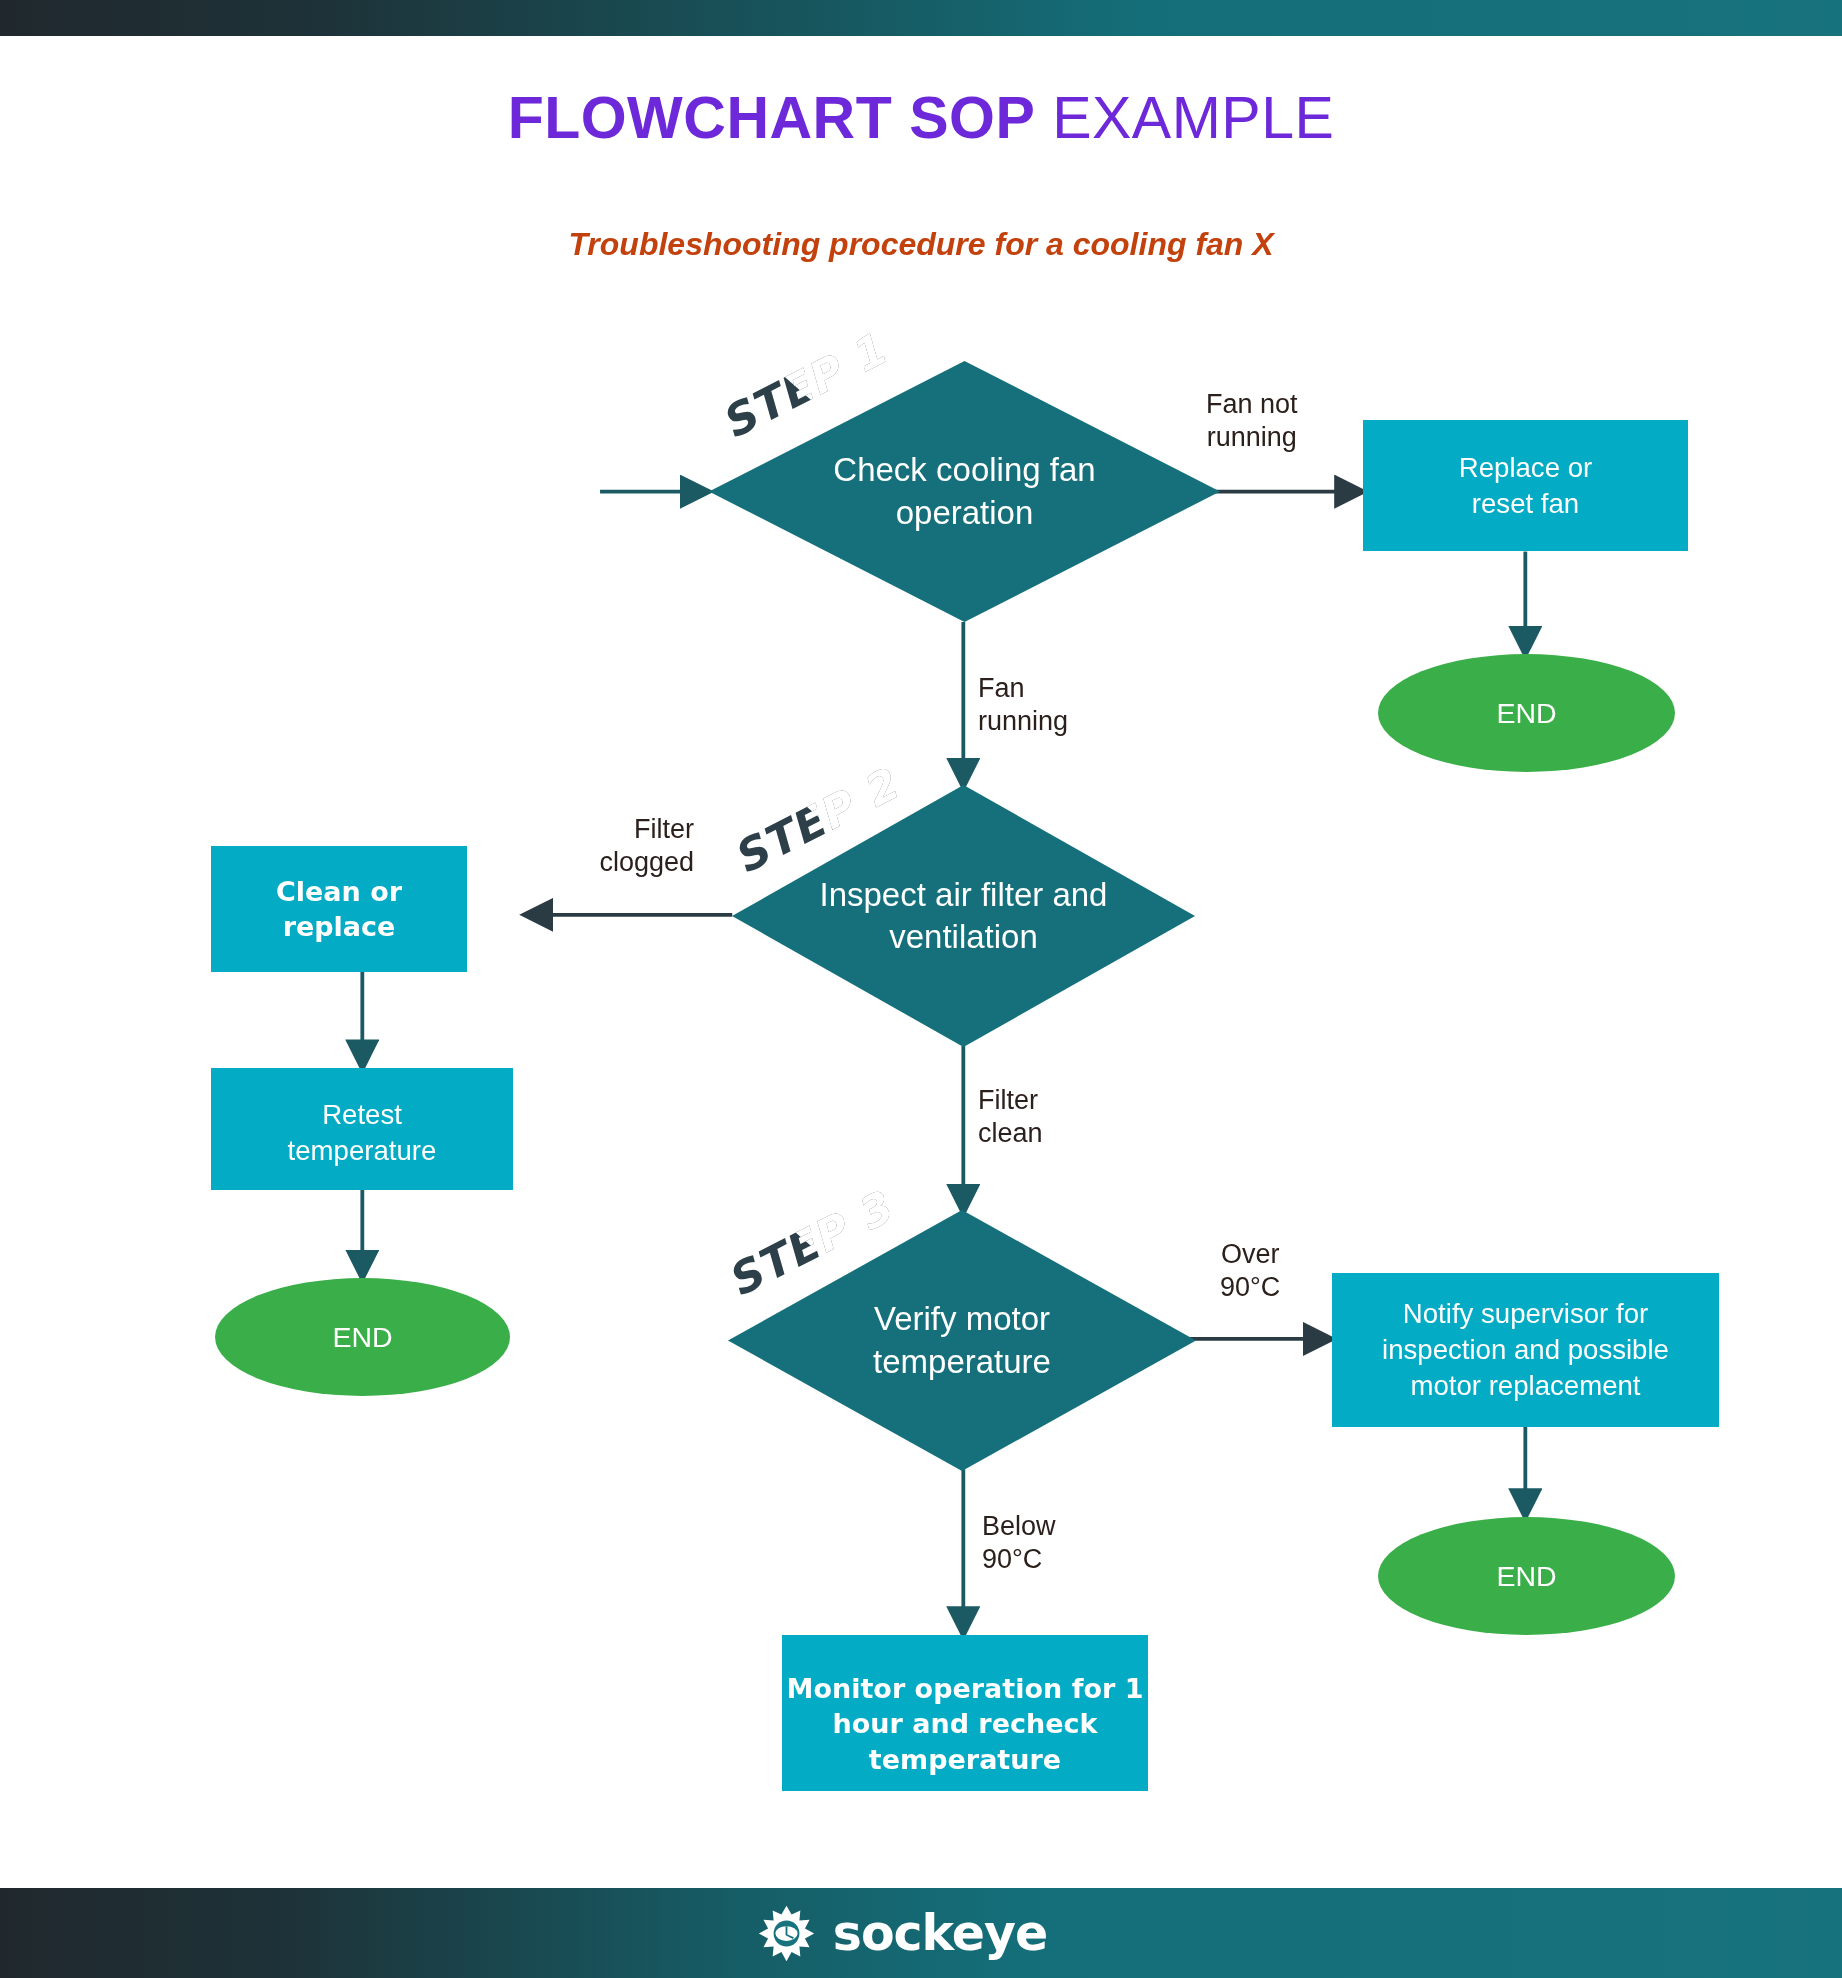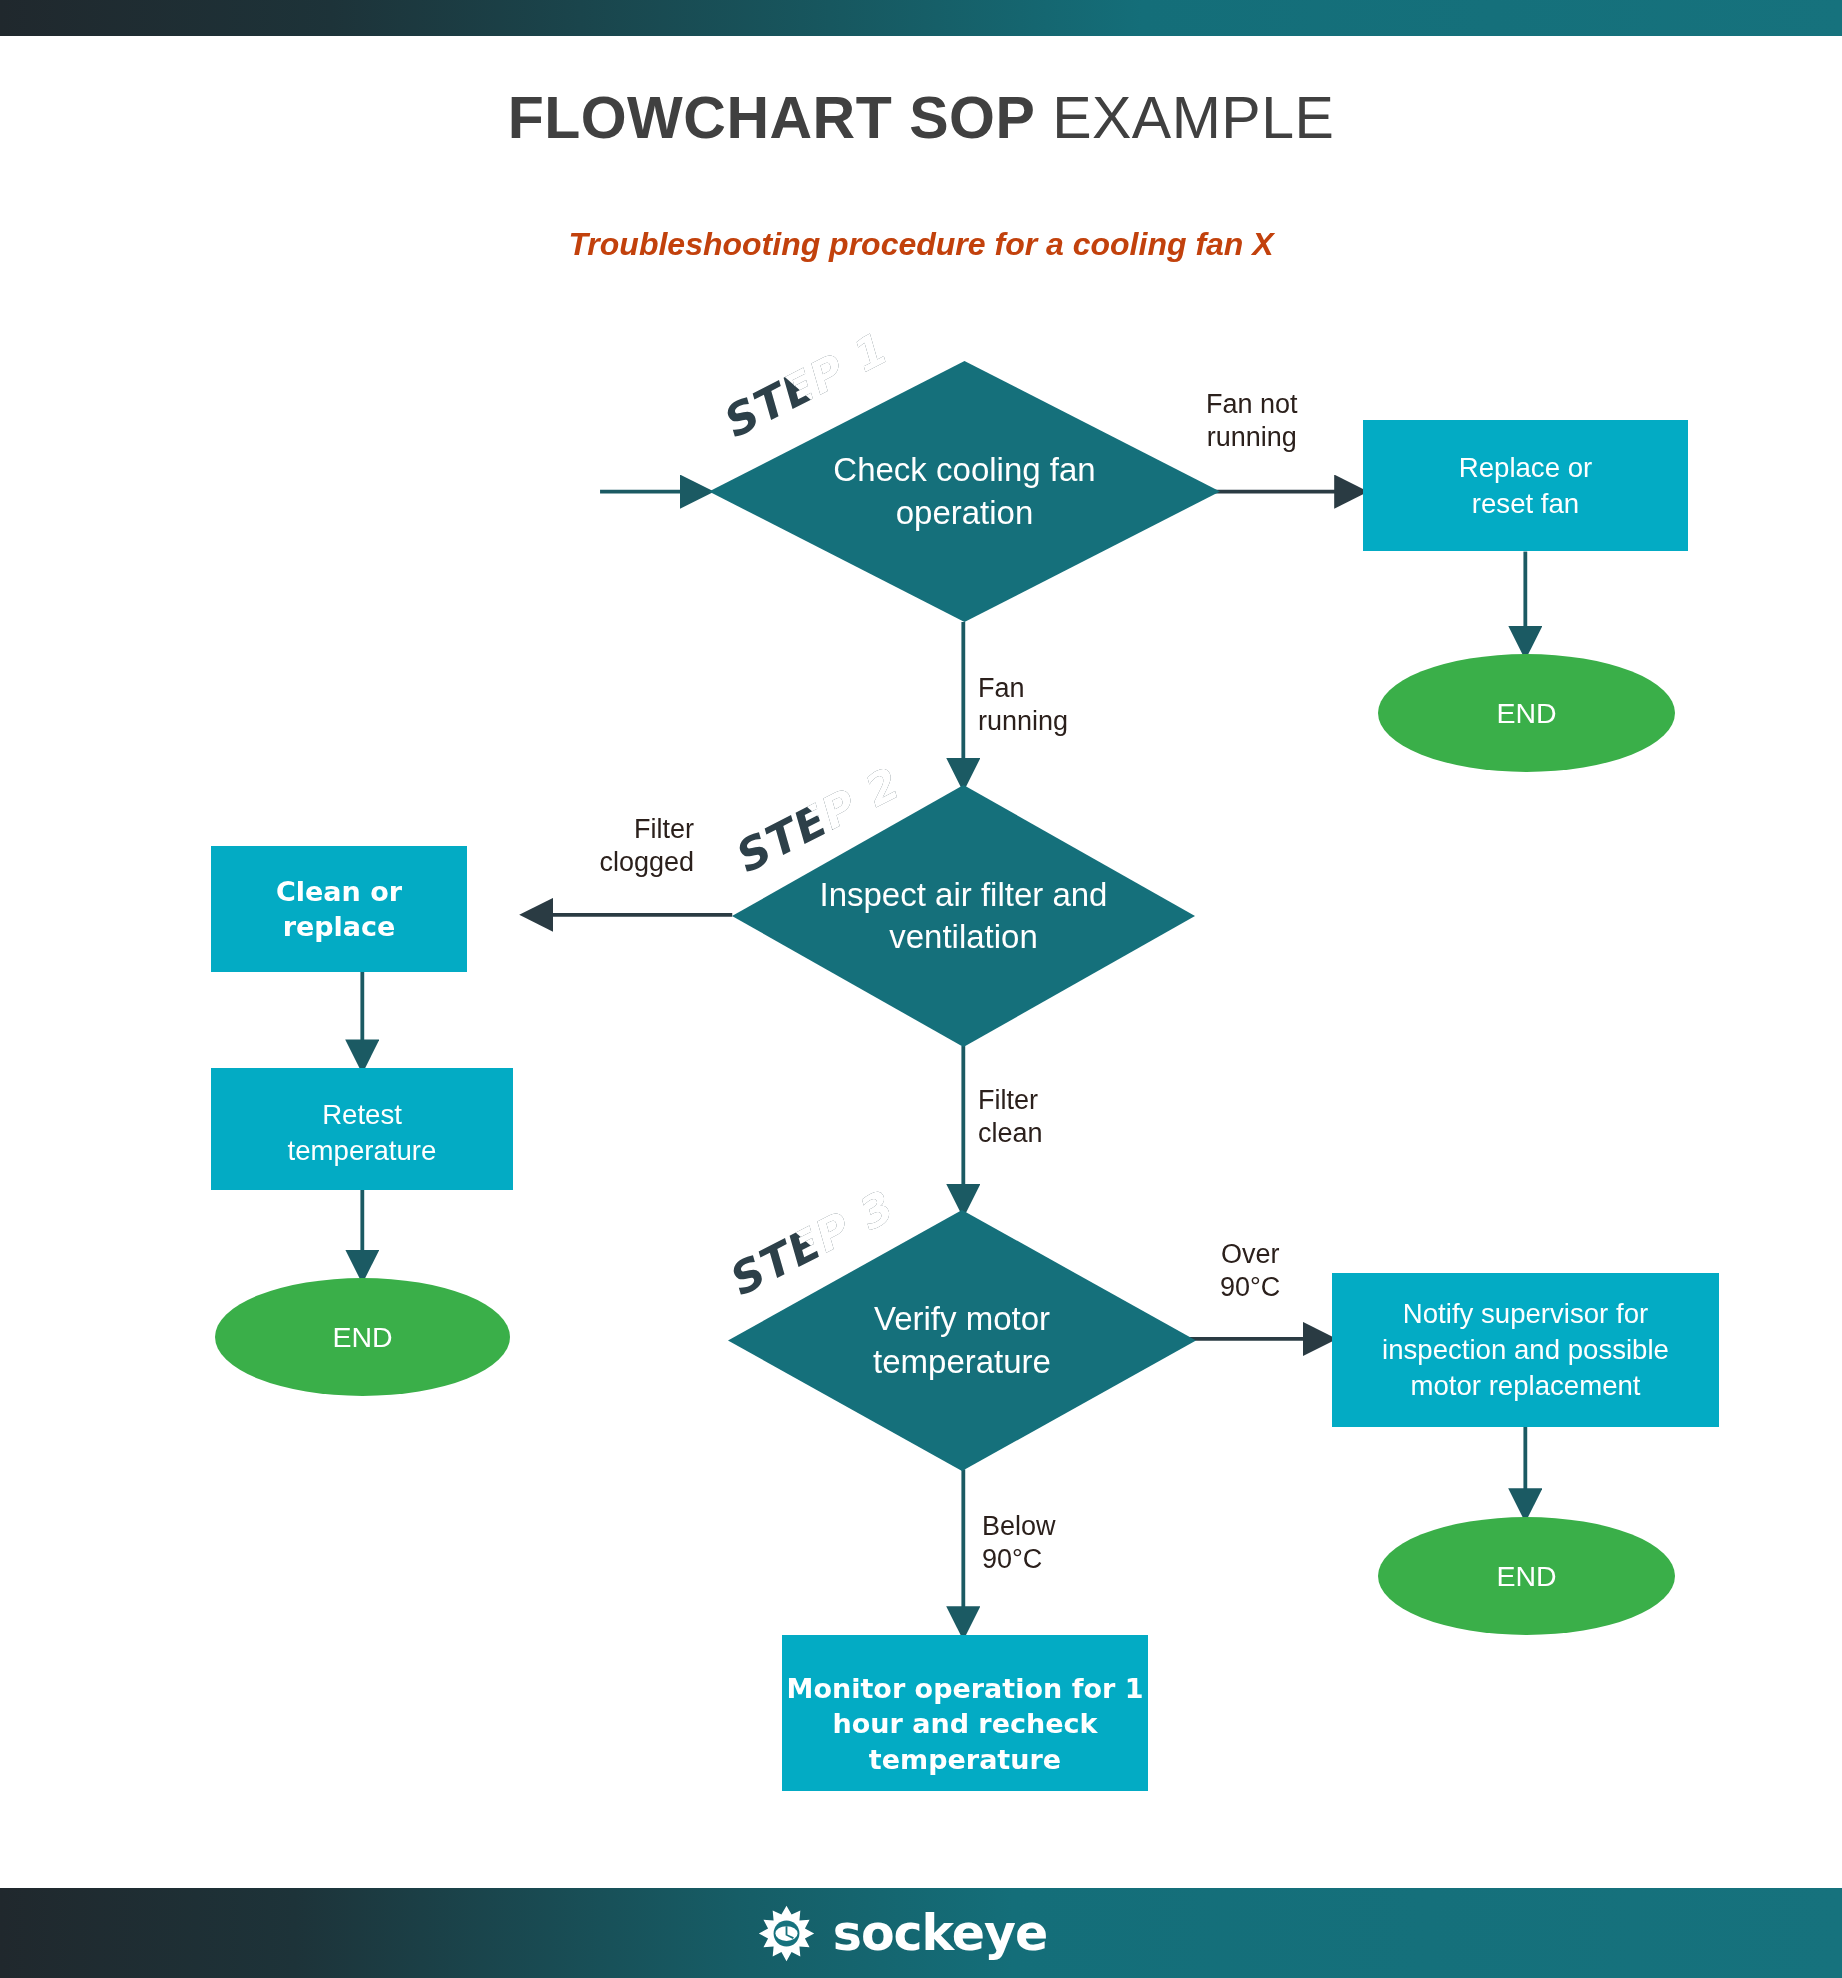--- a/index.html
+++ b/index.html
@@ -22,21 +22,21 @@
   }
   .logo-wrap{ display:flex; align-items:center; gap:17px; transform:translateX(-19px); }
   .logo-text{
     color:#ffffff; font-size:49px; font-weight:bold; letter-spacing:-1px;
     font-family:"DejaVu Sans", sans-serif;
   }
 
   
   .title{
     position:absolute; left:0; top:84px; width:1842px; text-align:center;
-    font-size:59px; color:#404040; letter-spacing:0.5px; white-space:nowrap;
+    font-size:59px; color:#6d28d9; letter-spacing:0.5px; white-space:nowrap;
   }
   .title b{ font-weight:bold; }
   .title span.light{ font-weight:normal; }
   .subtitle{
     position:absolute; left:0; top:226px; width:1842px; text-align:center;
     font-size:32px; font-weight:bold; font-style:italic; color:#c2410c;
   }
 
   
   #canvas{ position:absolute; left:0; top:0; width:1842px; height:1978px; }

